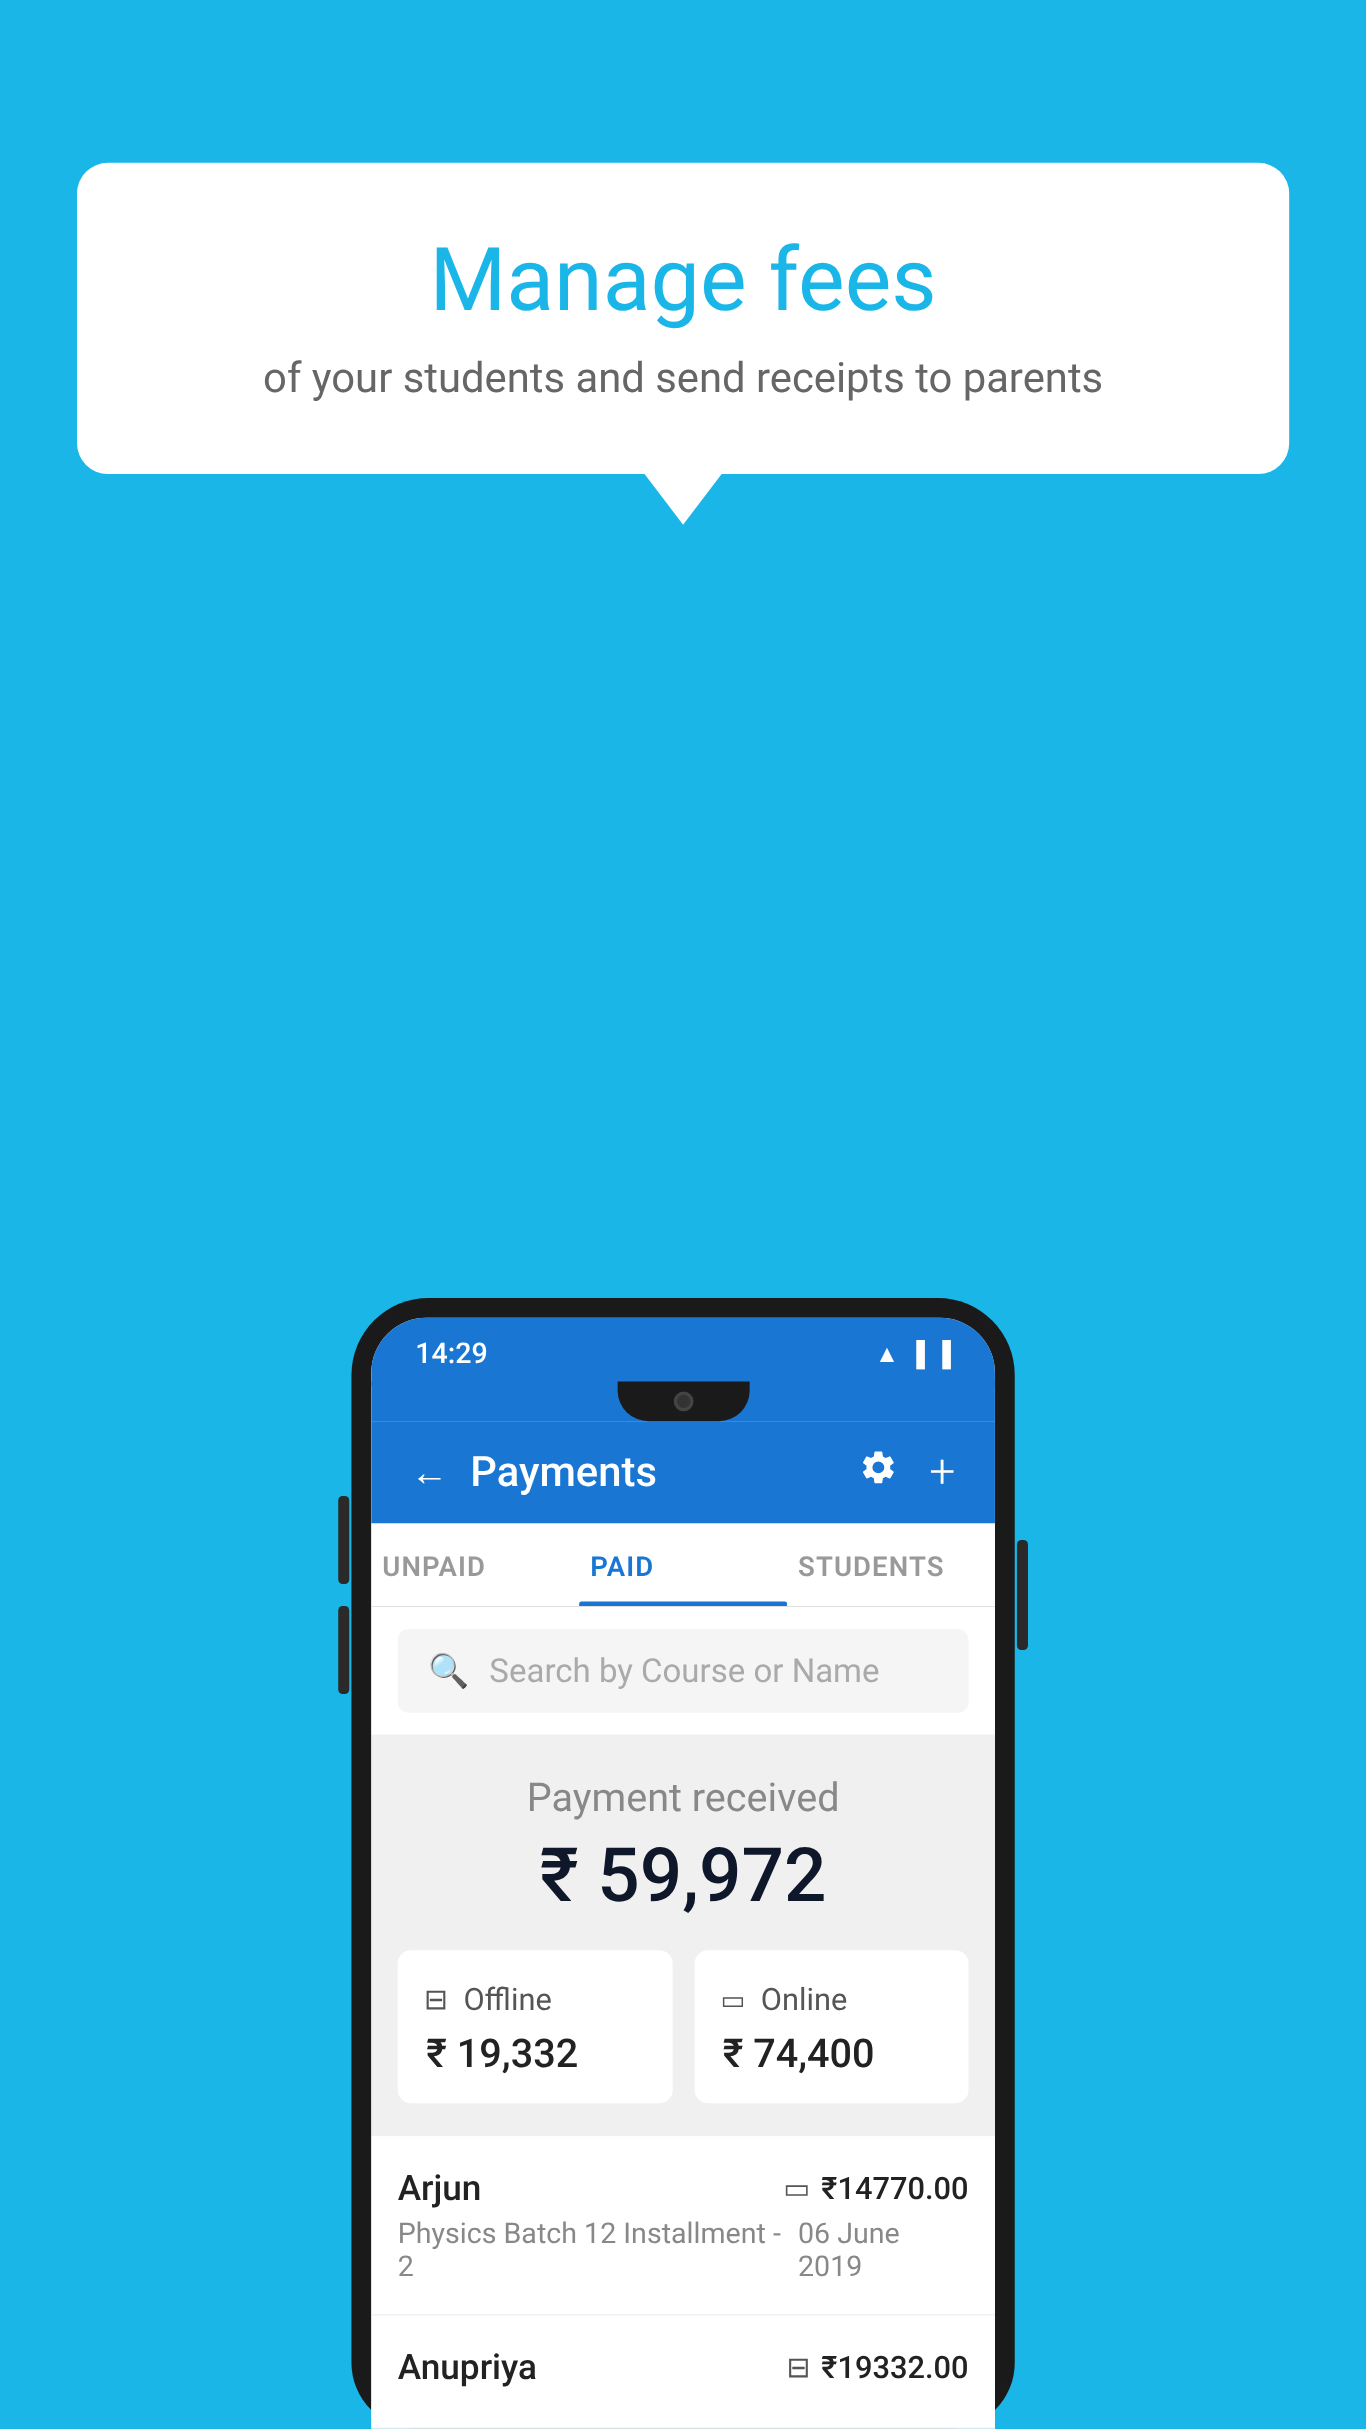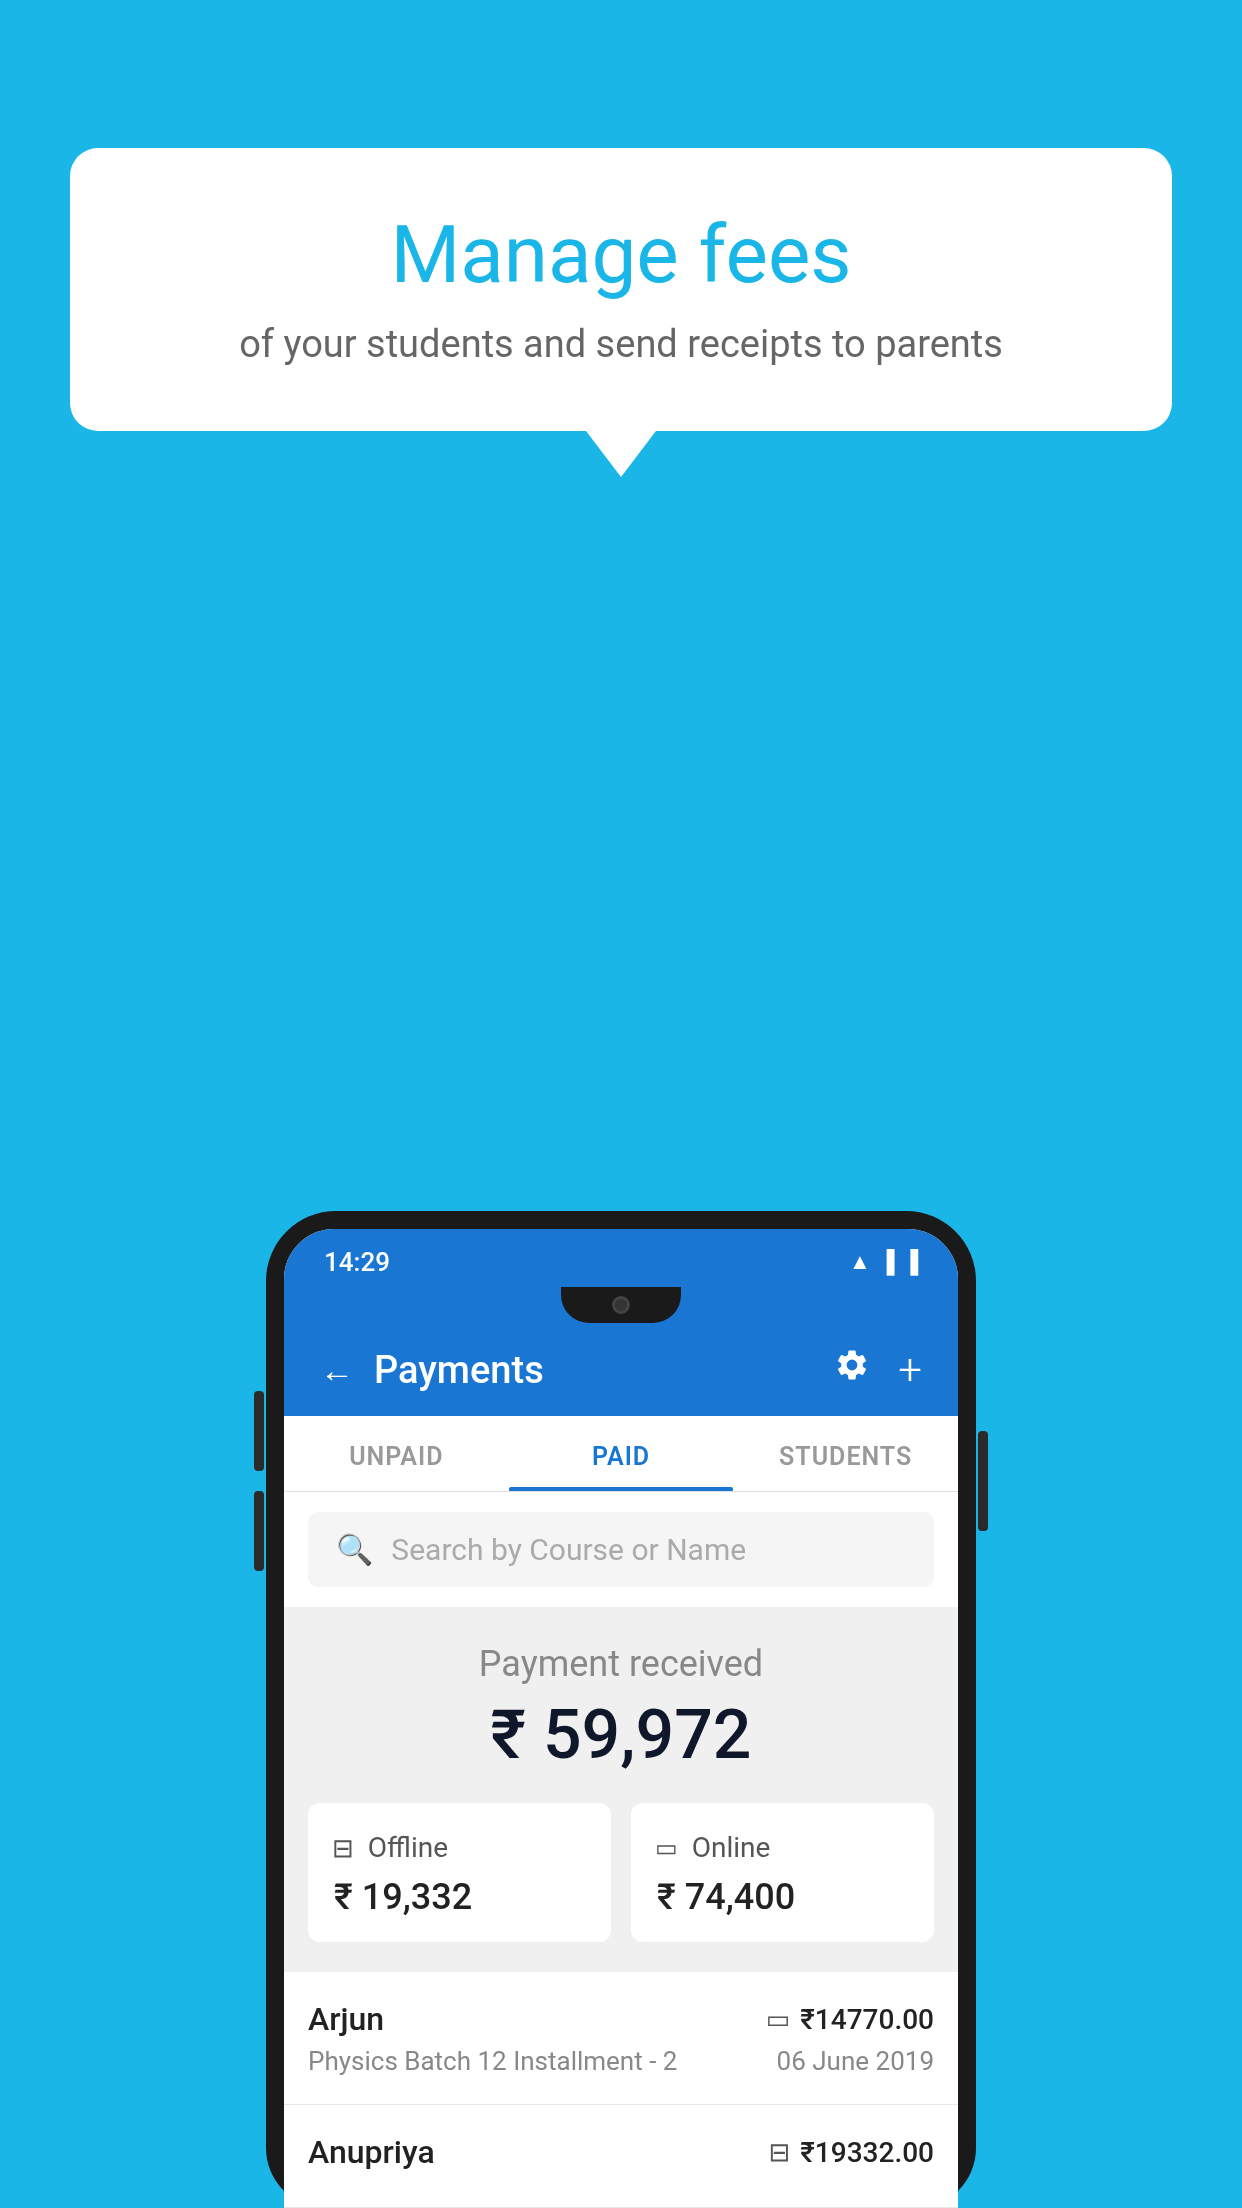--- a/index.html
+++ b/index.html
@@ -58,21 +58,21 @@
       font-size: 38px;
       font-weight: 400;
     }
 
     
     .phone-wrapper {
       position: absolute;
       bottom: 0;
       left: 50%;
       transform: translateX(-50%);
-      width: 710px;
+      width: 603px;
       margin-top: 16px;
     }
 
     .phone-outer {
       background: #1a1a1a;
       border-radius: 70px 70px 60px 60px;
       padding: 18px 18px 0;
       position: relative;
       width: 100%;
     }
@@ -192,21 +192,21 @@
 
     
     .tabs-container {
       background: white;
       display: flex;
       border-bottom: 1px solid #e0e0e0;
     }
 
     .tab-item {
       flex: 1;
-      text-align: center;
+      text-align: left;
       padding: 26px 10px 20px;
       font-size: 25px;
       font-weight: 600;
       color: #999;
       letter-spacing: 1px;
       position: relative;
     }
 
     .tab-item.active {
       color: #1976d2;

